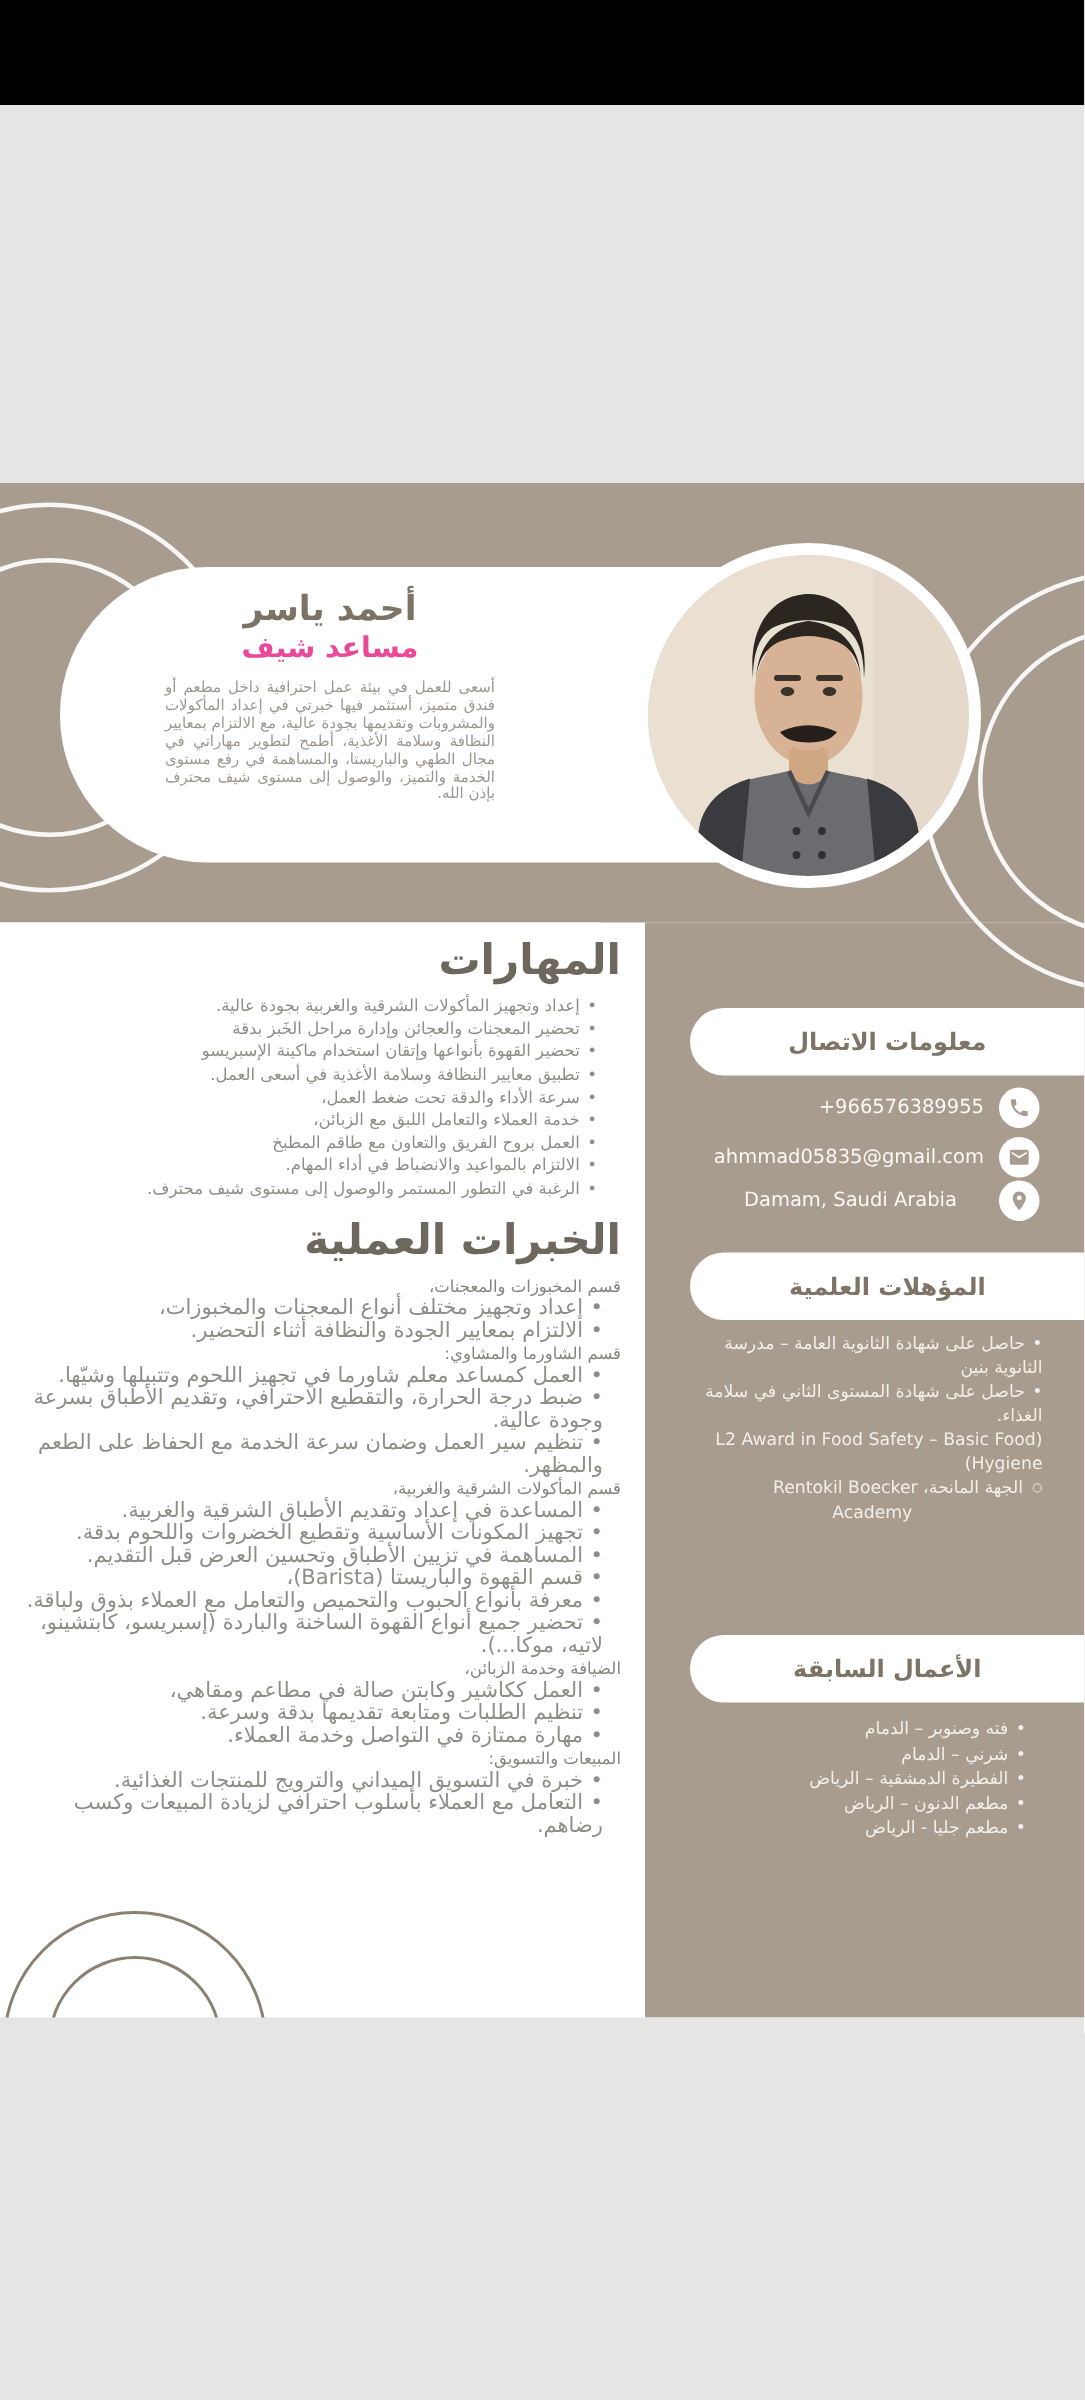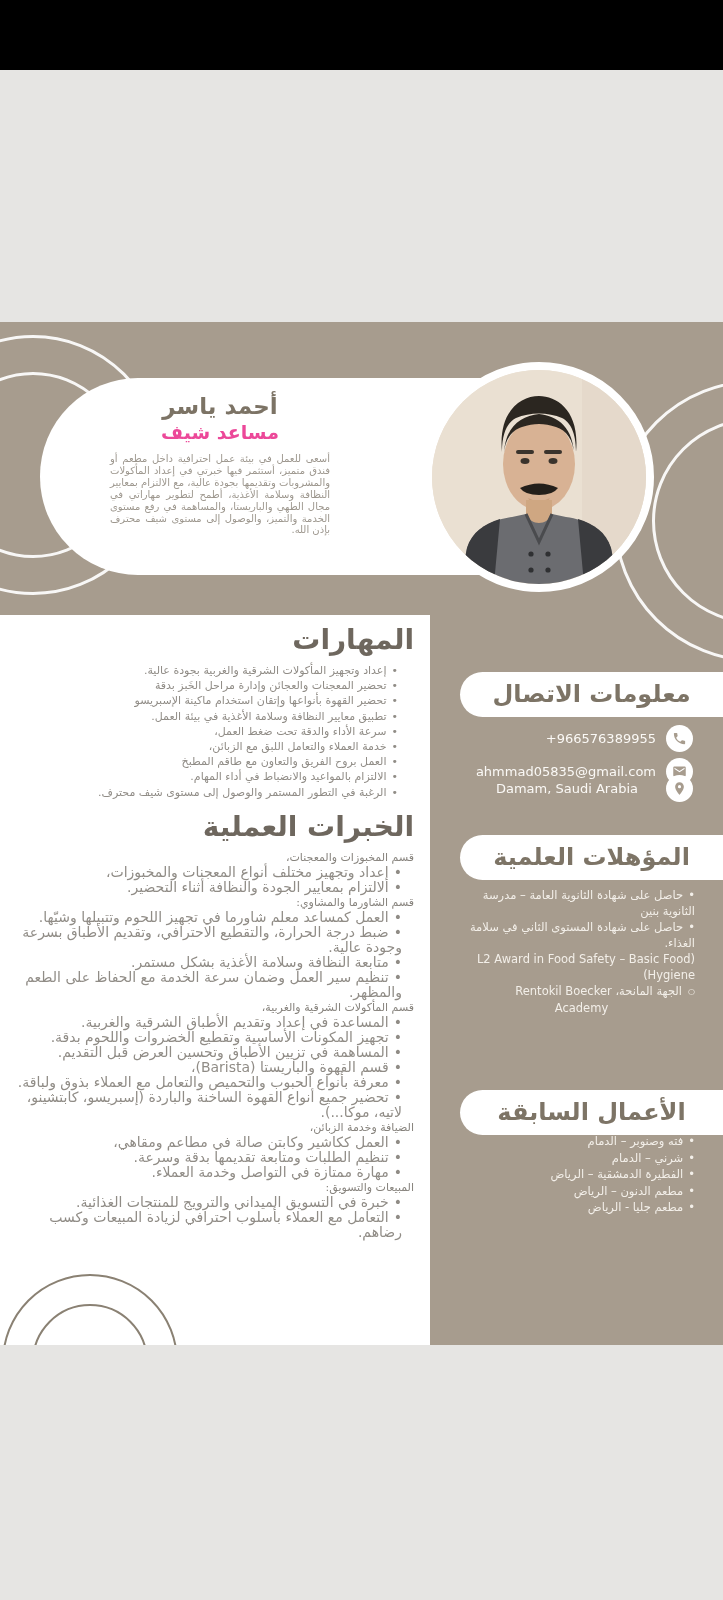--- a/index.html
+++ b/index.html
@@ -50,40 +50,40 @@
   ul.plain li::before{content:"•";margin-left:5px;color:#908c86;}
   .group-label{font-size:11px;line-height:15px;color:#87837d;}
   ul.items{list-style:none;margin:0;padding:0 12px 0 0;}
   ul.items li{font-size:14px;line-height:15px;color:#908c86;}
   ul.items li::before{content:"•";margin-left:5px;color:#908c86;}
 
   
   .sidebar-content{position:absolute;left:430px;top:615px;width:293px;height:730px;}
   .pill{position:absolute;left:30px;width:263px;height:45px;background:#fff;
         border-radius:22.5px 0 0 22.5px;text-align:center;line-height:45px;
-        font-size:24px;font-weight:bold;color:#7d7466;}
+        font-size:16px;font-weight:bold;color:#7d7466;}
   .pill-contact{top:57px;}
   .pill-education{top:220px;}
   .pill-works{top:475px;}
 
   .contact-row{position:absolute;right:30px;display:flex;align-items:center;gap:10px;direction:ltr;}
   .contact-row .txt{color:#fbf9f6;font-size:13px;white-space:nowrap;}
   .icon-circle{width:27px;height:27px;border-radius:50%;background:#fff;display:flex;
                align-items:center;justify-content:center;flex:0 0 27px;}
   .icon-circle svg{width:15px;height:15px;fill:#a79c8e;}
 
   .edu-block{position:absolute;top:272px;right:28px;left:38px;direction:rtl;color:#f3efe9;
              font-size:11.5px;line-height:16px;text-align:right;}
   .edu-block .bullet::before{content:"•";margin-left:5px;}
   .edu-cert{direction:ltr;text-align:right;}
   .edu-issuer::before{content:"○";font-size:8px;margin-left:6px;vertical-align:1px;}
   .edu-academy{text-align:center;direction:ltr;}
 
   .works-list{position:absolute;top:518px;right:28px;left:30px;direction:rtl;list-style:none;
-              margin:0;padding:0;color:#f3efe9;font-size:11.5px;line-height:16.5px;text-align:right;}
+              margin:11px;padding:0;color:#f3efe9;font-size:11.5px;line-height:16.5px;text-align:right;}
   .works-list li::before{content:"•";margin-left:5px;}
 </style>
 </head>
 <body>
 
 <div class="page">
 
   <div class="black-bar"></div>
   <div class="gray-top"></div>
 
@@ -131,41 +131,40 @@
       <circle cx="116" cy="200" r="2.6" fill="#2f3032"></circle>
     </svg>
   </div>
 
   <div class="content-panel">
     <div class="section-heading">المهارات</div>
     <ul class="plain">
       <li>إعداد وتجهيز المأكولات الشرقية والغربية بجودة عالية.</li>
       <li>تحضير المعجنات والعجائن وإدارة مراحل الخَبز بدقة</li>
       <li>تحضير القهوة بأنواعها وإتقان استخدام ماكينة الإسبريسو</li>
-      <li>تطبيق معايير النظافة وسلامة الأغذية في بيئة العمل.</li>
+      <li>تطبيق معايير النظافة وسلامة الأغذية في أسعى العمل.</li>
       <li>سرعة الأداء والدقة تحت ضغط العمل،</li>
       <li>خدمة العملاء والتعامل اللبق مع الزبائن،</li>
       <li>العمل بروح الفريق والتعاون مع طاقم المطبخ</li>
       <li>الالتزام بالمواعيد والانضباط في أداء المهام.</li>
       <li>الرغبة في التطور المستمر والوصول إلى مستوى شيف محترف.</li>
     </ul>
 
     <div class="section-heading second">الخبرات العملية</div>
 
     <div class="group-label">قسم المخبوزات والمعجنات،</div>
     <ul class="items">
       <li>إعداد وتجهيز مختلف أنواع المعجنات والمخبوزات،</li>
       <li>الالتزام بمعايير الجودة والنظافة أثناء التحضير.</li>
     </ul>
 
     <div class="group-label">قسم الشاورما والمشاوي:</div>
     <ul class="items">
       <li>العمل كمساعد معلم شاورما في تجهيز اللحوم وتتبيلها وشيّها.</li>
       <li>ضبط درجة الحرارة، والتقطيع الاحترافي، وتقديم الأطباق بسرعة وجودة عالية.</li>
-      <li>متابعة النظافة وسلامة الأغذية بشكل مستمر.</li>
       <li>تنظيم سير العمل وضمان سرعة الخدمة مع الحفاظ على الطعم والمظهر.</li>
     </ul>
 
     <div class="group-label">قسم المأكولات الشرقية والغربية،</div>
     <ul class="items">
       <li>المساعدة في إعداد وتقديم الأطباق الشرقية والغربية.</li>
       <li>تجهيز المكونات الأساسية وتقطيع الخضروات واللحوم بدقة.</li>
       <li>المساهمة في تزيين الأطباق وتحسين العرض قبل التقديم.</li>
       <li>قسم القهوة والباريستا (Barista)،</li>
       <li>معرفة بأنواع الحبوب والتحميص والتعامل مع العملاء بذوق ولباقة.</li>
@@ -204,21 +203,21 @@
 
     <div class="contact-row" style="top:143px;">
       <span class="txt">ahmmad05835@gmail.com</span>
       <span class="icon-circle">
         <svg viewBox="0 0 24 24">
             <path d="M20 4H4c-1.1 0-2 .9-2 2v12c0 1.1.9 2 2 2h16c1.1 0 2-.9 2-2V6c0-1.1-.9-2-2-2zm0 4-8 5-8-5V6l8 5 8-5v2z"></path>
           </svg>
       </span>
     </div>
 
-    <div class="contact-row" style="top:160px;gap:28px;">
+    <div class="contact-row" style="top:172px;gap:28px;">
       <span class="txt">Damam, Saudi Arabia</span>
       <span class="icon-circle">
         <svg viewBox="0 0 24 24">
             <path d="M12 2C8.13 2 5 5.13 5 9c0 5.25 7 13 7 13s7-7.75 7-13c0-3.87-3.13-7-7-7zm0 9.5a2.5 2.5 0 1 1 0-5 2.5 2.5 0 0 1 0 5z"></path>
           </svg>
       </span>
     </div>
 
     <div class="pill pill-education">المؤهلات العلمية</div>
 

